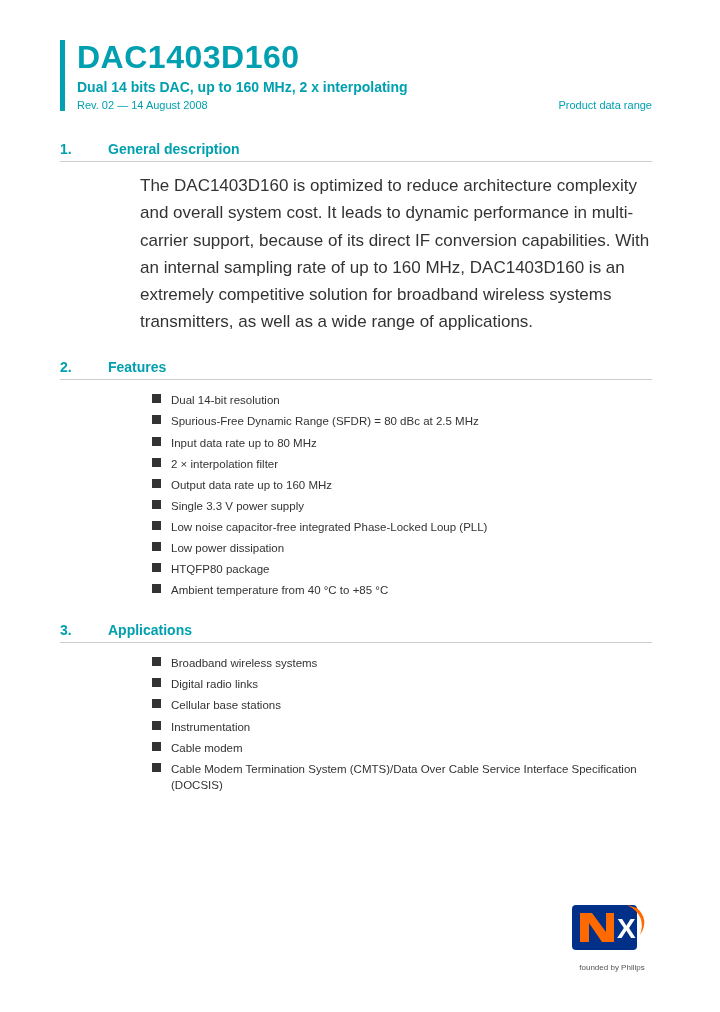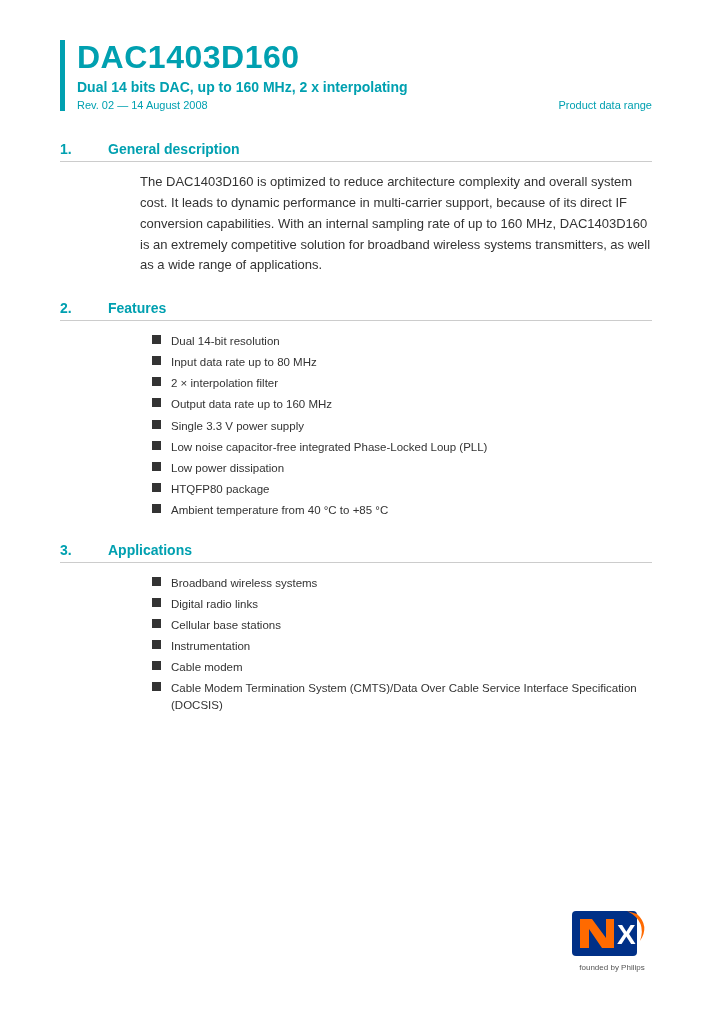--- a/index.html
+++ b/index.html
@@ -102,21 +102,21 @@
       font-weight: bold;
       color: #00a0b0;
       margin-left: 20px;
     }
 
     .section-content {
       padding-left: 80px;
     }
 
     .section-text {
-      font-size: 13px;
+      font-size: 17px;
       line-height: 1.6;
       color: #333;
     }
 
     
     .feature-list {
       list-style: none;
       padding: 0;
       margin: 12px;
     }
@@ -155,21 +155,21 @@
 
     .nxp-logo-graphic {
       width: 80px;
       height: 55px;
     }
 
     .nxp-founded {
       font-size: 8px;
       color: #555;
       text-align: center;
-      margin-top: 2px;
+      margin-top: 8px;
     }
   </style>
 </head>
 <body>
 
 <div class="page">
 
   <div class="header">
     <div class="header-accent-bar"></div>
     <div class="header-content">
@@ -198,20 +198,24 @@
           <span class="section-title">Features</span>
         </div>
         <div class="section-content">
           <ul class="feature-list">
             <li>
               <span class="bullet-square"></span>
               <span>Dual 14-bit resolution</span>
             </li>
             <li>
               <span class="bullet-square"></span>
+              <span>Spurious-Free Dynamic Range (SFDR) = 80 dBc at 2.5 MHz</span>
+            </li>
+            <li>
+              <span class="bullet-square"></span>
               <span>Input data rate up to 80 MHz</span>
             </li>
             <li>
               <span class="bullet-square"></span>
               <span>2 × interpolation filter</span>
             </li>
             <li>
               <span class="bullet-square"></span>
               <span>Output data rate up to 160 MHz</span>
             </li>

